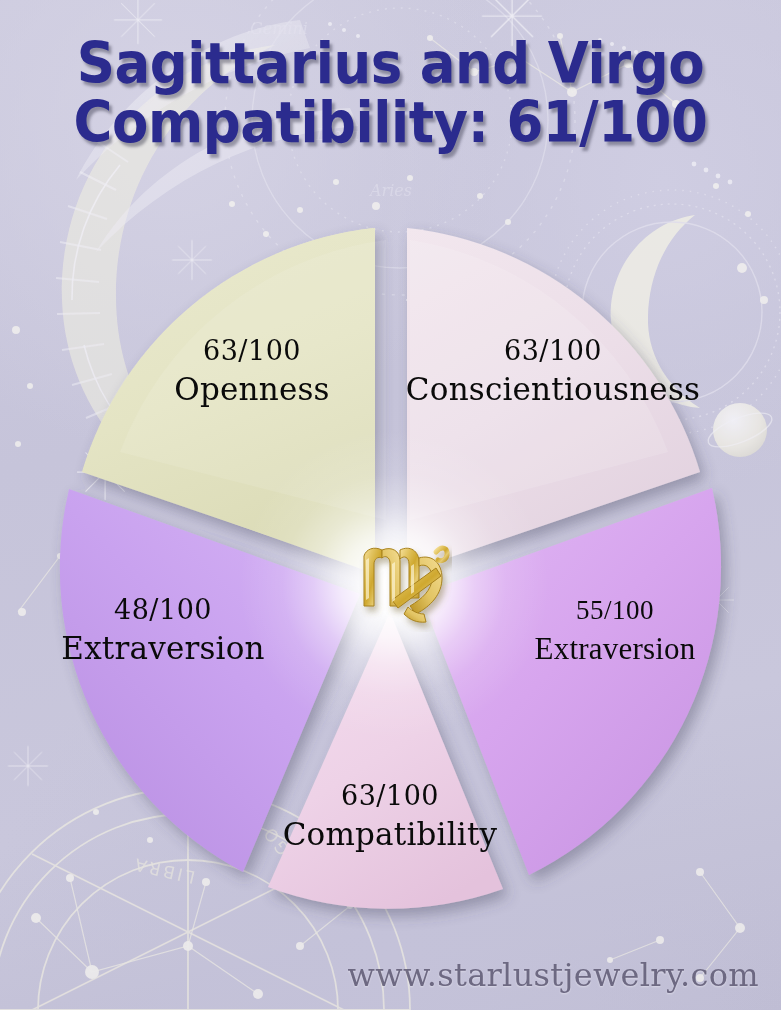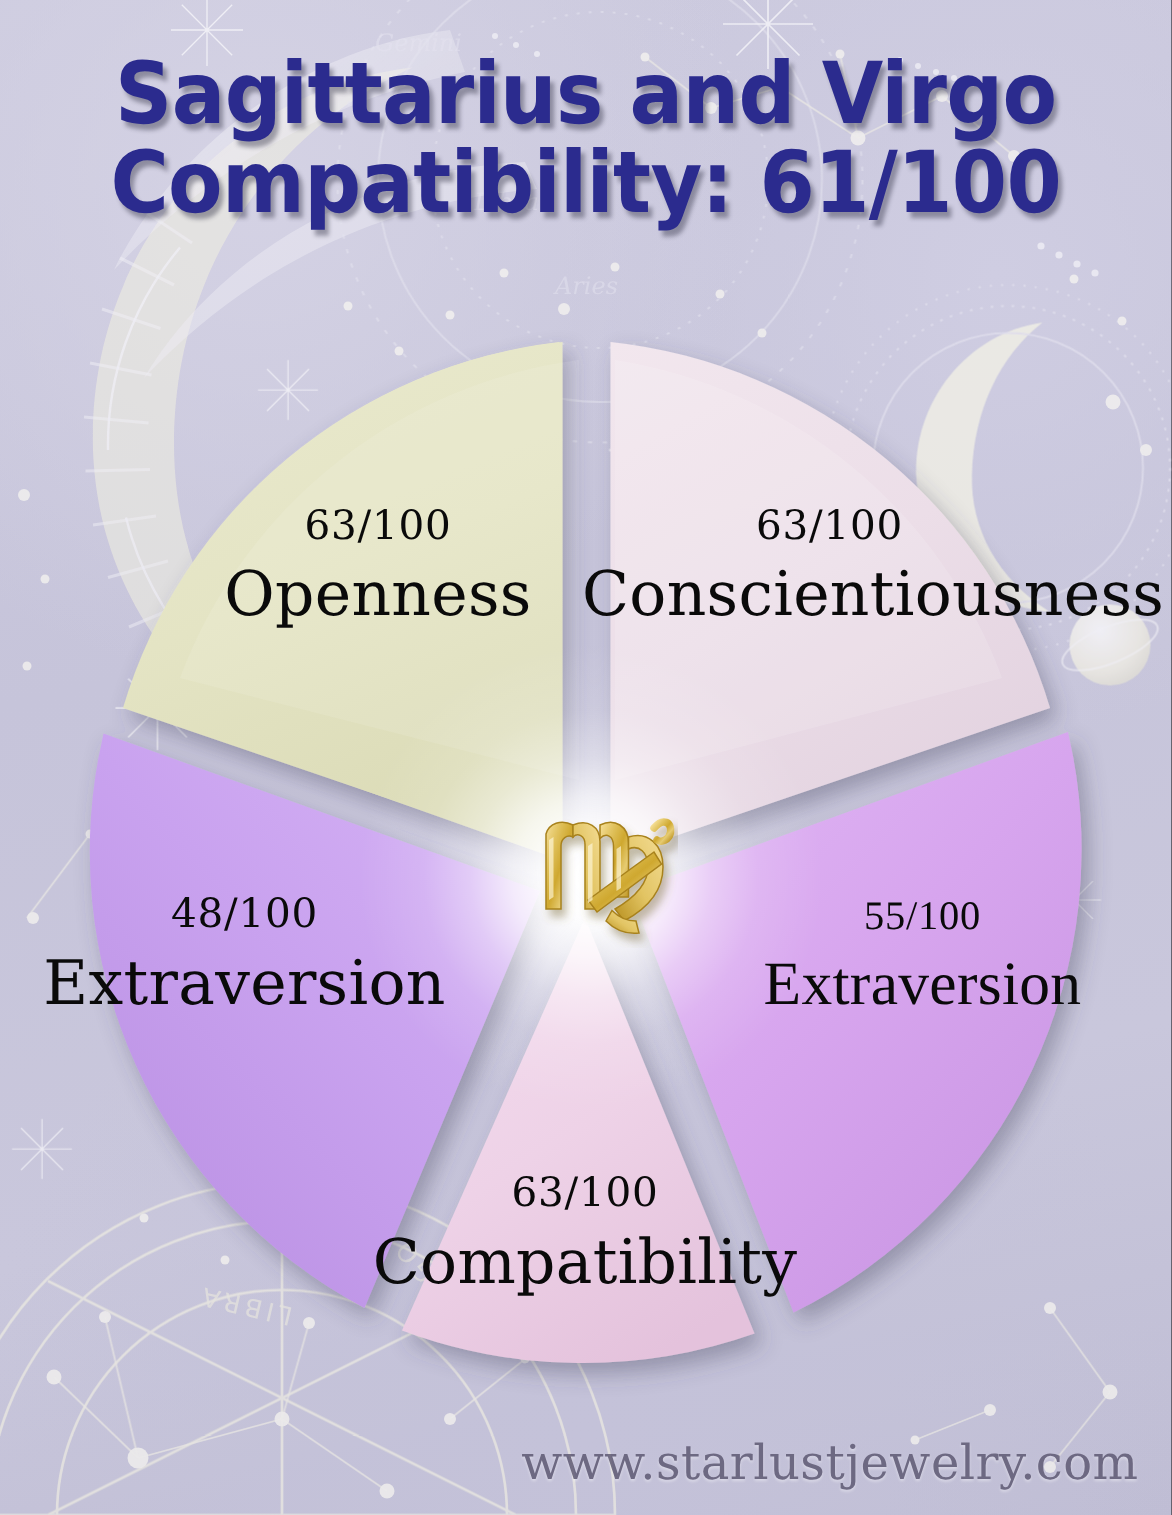--- a/index.html
+++ b/index.html
@@ -58,21 +58,21 @@
     position:absolute;
     z-index:14;
     text-align:center;
     color:#0a0a0a;
     font-family:"DejaVu Serif", serif;
     line-height:1.34;
     white-space:nowrap;
     pointer-events:none;
   }
   .slice-label .score{font-size:27px;display:block;letter-spacing:.5px;}
-  .slice-label .trait{font-size:41px;display:block;letter-spacing:.2px;text-align:center;}
+  .slice-label .trait{font-size:31px;display:block;letter-spacing:.2px;text-align:center;}
 
   #lbl-openness{left:92px;  top:333px; width:320px;}
   #lbl-conscientiousness{left:388px; top:333px; width:330px;}
   #lbl-extraversion{left:470px; top:592px; width:290px;font-family:Liberation Serif, serif;}
   #lbl-neuroticism{left:18px;  top:592px; width:290px;}
   #lbl-agreeableness{left:200px; top:778px; width:380px;}
 
   
   .center-glow{
     position:absolute;

